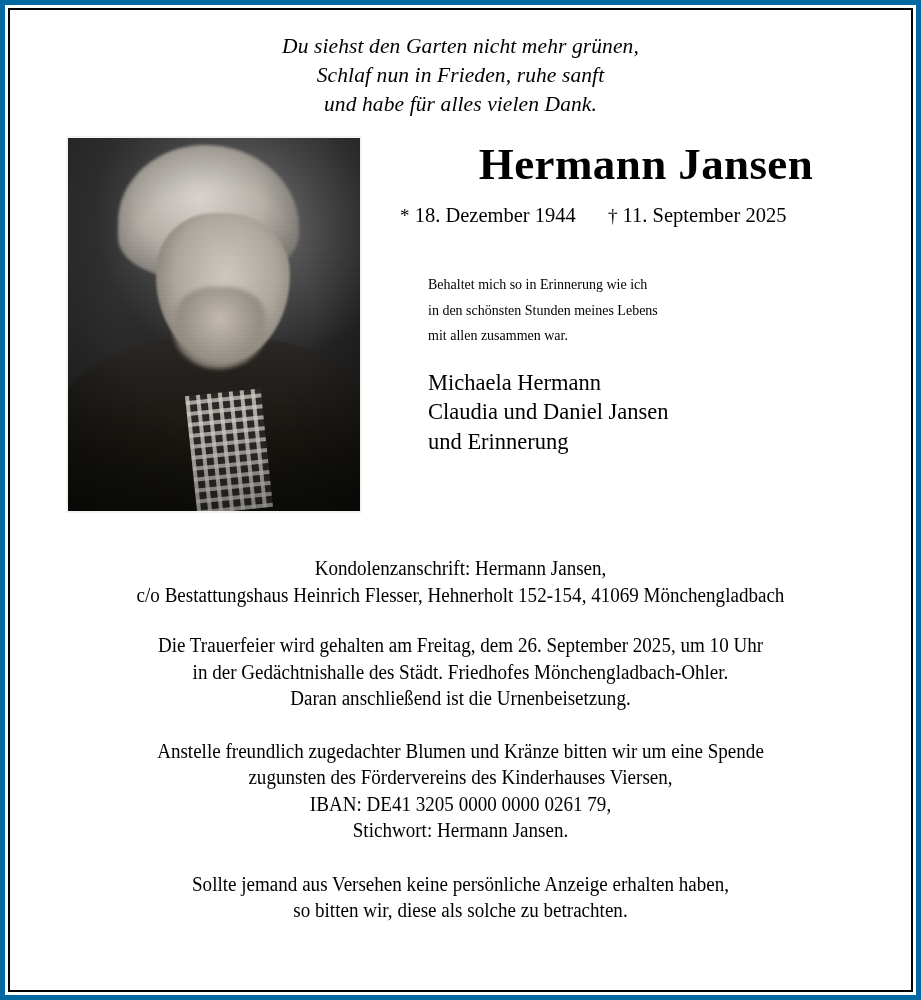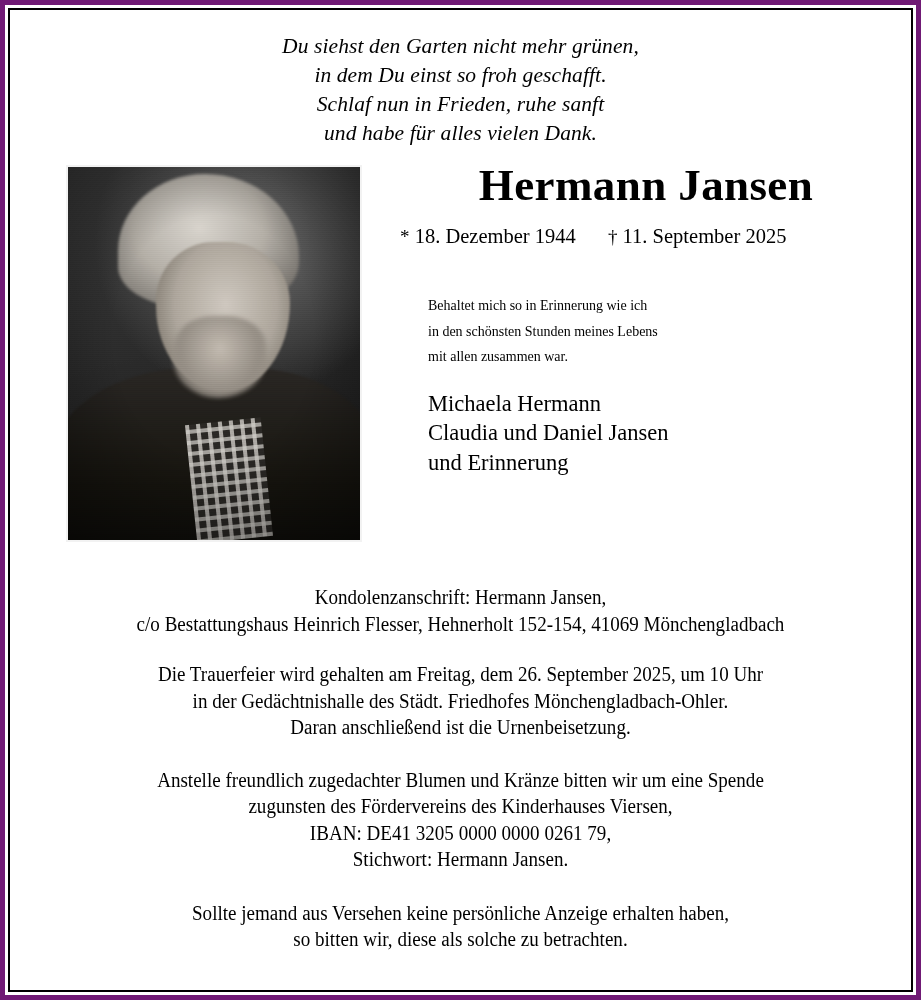--- a/index.html
+++ b/index.html
@@ -15,21 +15,21 @@
     color: #000000;
     overflow: hidden;
   }
 
   
   .notice-frame {
     position: absolute;
     left: 0; top: 0;
     width: 921px;
     height: 1000px;
-    background: #701a75;
+    background: #0369a1;
     padding: 5px;
   }
   .frame-gap {
     width: 100%;
     height: 100%;
     background: #ffffff;
     padding: 3px;
   }
   .frame-inner-rule {
     width: 100%;
@@ -139,21 +139,21 @@
   }
   
   .ph-vignette {
     position: absolute; inset: 0;
     background: radial-gradient(ellipse 85% 80% at 50% 45%, rgba(0,0,0,0) 40%, rgba(0,0,0,0.55) 100%);
   }
 
   .name-col {
     position: absolute;
     left: 390px;
-    top: 0;
+    top: 8px;
     width: 492px;
   }
 
   .deceased-name {
     font-weight: bold;
     font-size: 45px;
     line-height: 50px;
     text-align: center;
     padding-top: 12px;
     letter-spacing: 0.4px;
@@ -212,21 +212,20 @@
 </head>
 <body>
 
 <div class="notice-frame">
  <div class="frame-gap">
   <div class="frame-inner-rule">
    <div class="card">
 
     <div class="poem">
       <div>Du siehst den Garten nicht mehr grünen,</div>
-      <div>in dem Du einst so froh geschafft.</div>
       <div>Schlaf nun in Frieden, ruhe sanft</div>
       <div>und habe für alles vielen Dank.</div>
     </div>
 
     <div class="upper">
 
       <div class="portrait">
         <div class="portrait-photo">
           <div class="ph-body"></div>
           <div class="ph-plaid"></div>

